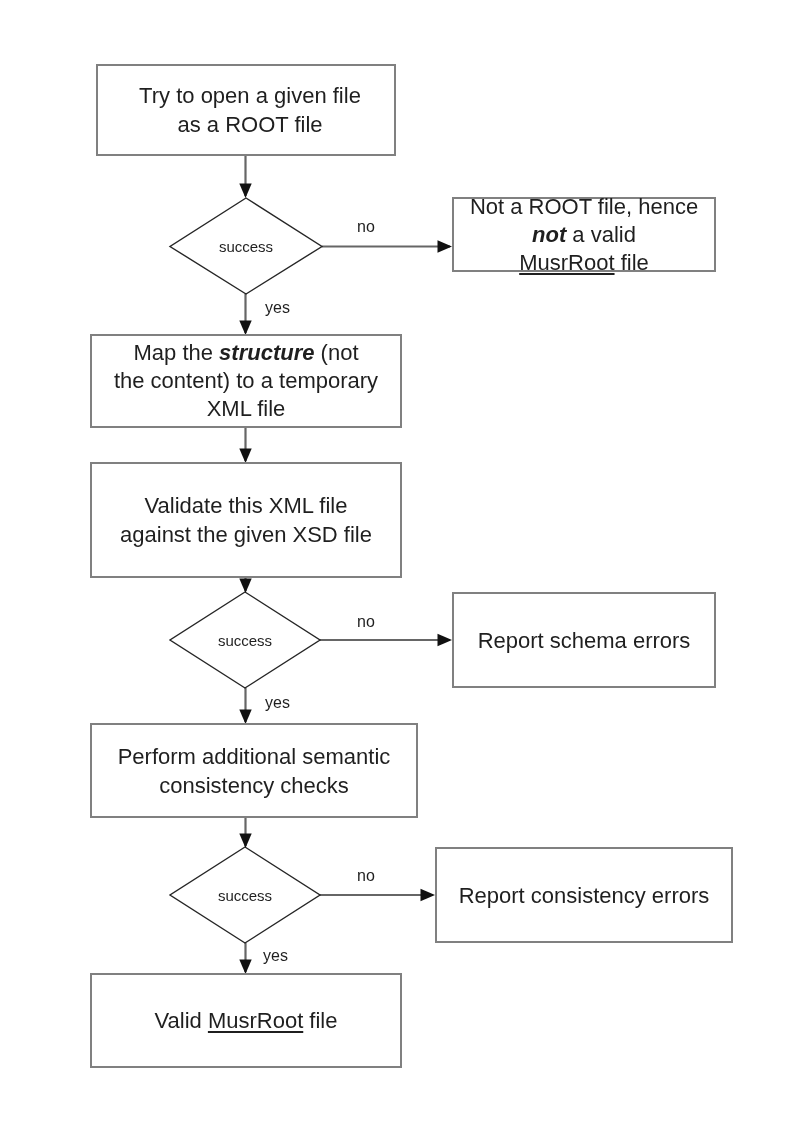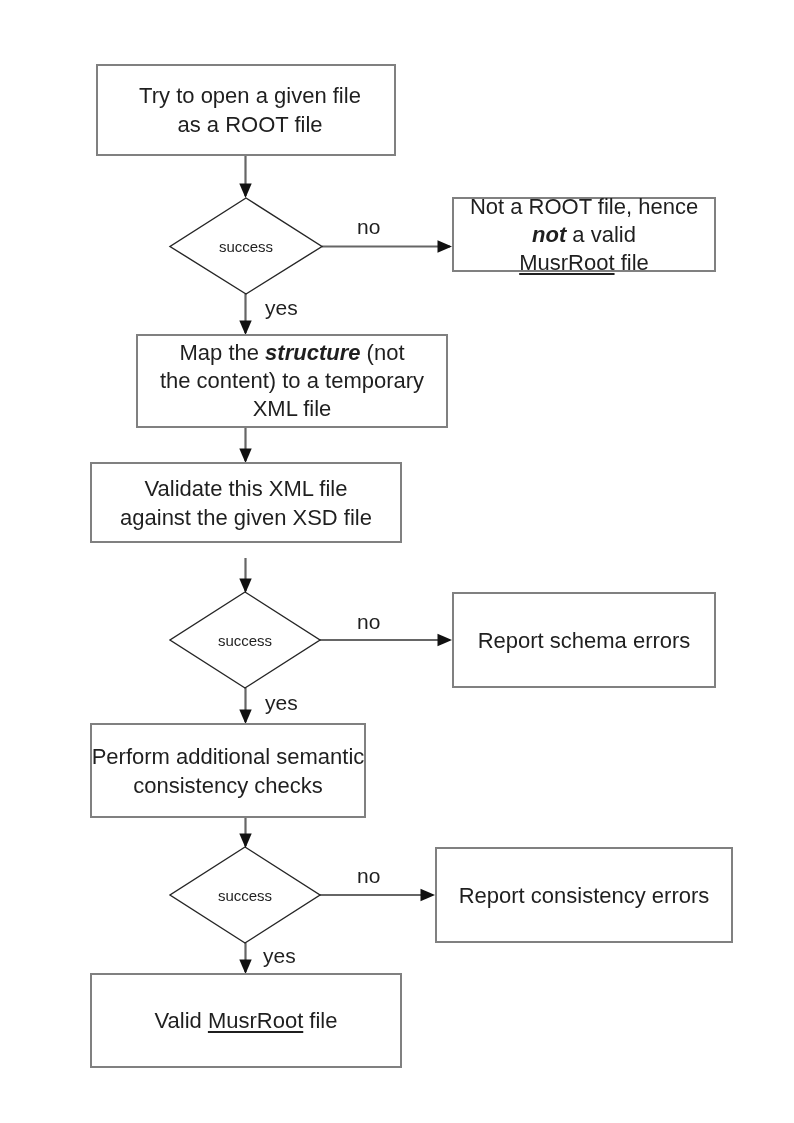--- a/index.html
+++ b/index.html
@@ -31,21 +31,21 @@
     white-space: nowrap;
   }
   .dlabel {
     position: absolute;
     text-align: center;
     font-size: 15px;
     line-height: 28px;
   }
   .elabel {
     position: absolute;
-    font-size: 21px;
+    font-size: 16px;
     line-height: 24px;
   }
   .emph { font-weight: bold; font-style: italic; }
   .sq {
     text-decoration-line: underline;
     text-decoration-style: wavy;
     text-decoration-color: #e00000;
     text-decoration-thickness: 1px;
     text-underline-offset: 3px;
     text-decoration: underline;
@@ -99,40 +99,40 @@
   <div class="dlabel" style="left:170px; top:233px; width:152px;">success</div>
   <div class="elabel" style="left:357px; top:215px;">no</div>
   <div class="elabel" style="left:265px; top:296px;">yes</div>
 
   <div class="box" style="left:452px; top:197px; width:264px; height:75px; line-height:28px;">
     <div>Not a ROOT file, hence</div>
     <div><span class="emph">not</span><span> a valid</span></div>
     <div><span class="sq">MusrRoot</span><span> file</span></div>
   </div>
 
-  <div class="box" style="left:90px; top:334px; width:312px; height:94px; line-height:28px;margin-left:46px;">
+  <div class="box" style="left:90px; top:334px; width:312px; height:94px; line-height:28px;">
     <div><span>Map the </span><span class="emph">structure</span><span> (not</span></div>
     <div>the content) to a temporary</div>
     <div>XML file</div>
   </div>
 
-  <div class="box" style="left:90px; top:462px; width:312px; height:81px;">
+  <div class="box" style="left:90px; top:462px; width:312px; height:116px;">
     <div>Validate this XML file</div>
     <div>against the given XSD file</div>
   </div>
 
   <div class="dlabel" style="left:169px; top:627px; width:152px;">success</div>
   <div class="elabel" style="left:357px; top:610px;">no</div>
   <div class="elabel" style="left:265px; top:691px;">yes</div>
 
   <div class="box" style="left:452px; top:592px; width:264px; height:96px;">
     <div>Report schema errors</div>
   </div>
 
-  <div class="box" style="left:90px; top:723px; width:276px; height:95px;text-align:right;">
+  <div class="box" style="left:90px; top:723px; width:328px; height:95px;text-align:right;">
     <div>Perform additional semantic</div>
     <div>consistency checks</div>
   </div>
 
   <div class="dlabel" style="left:169px; top:882px; width:152px;">success</div>
   <div class="elabel" style="left:357px; top:864px;">no</div>
   <div class="elabel" style="left:263px; top:944px;">yes</div>
 
   <div class="box" style="left:90px; top:973px; width:312px; height:95px;">
     <div><span>Valid </span><span class="sq">MusrRoot</span><span> file</span></div>

